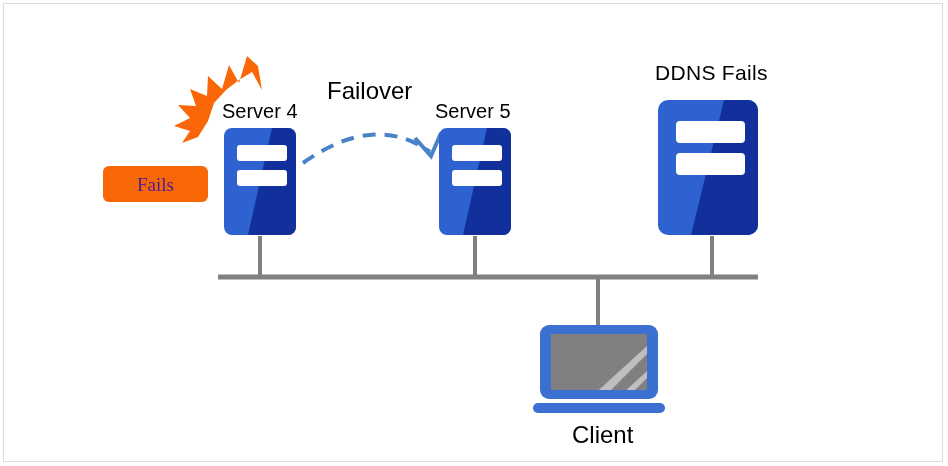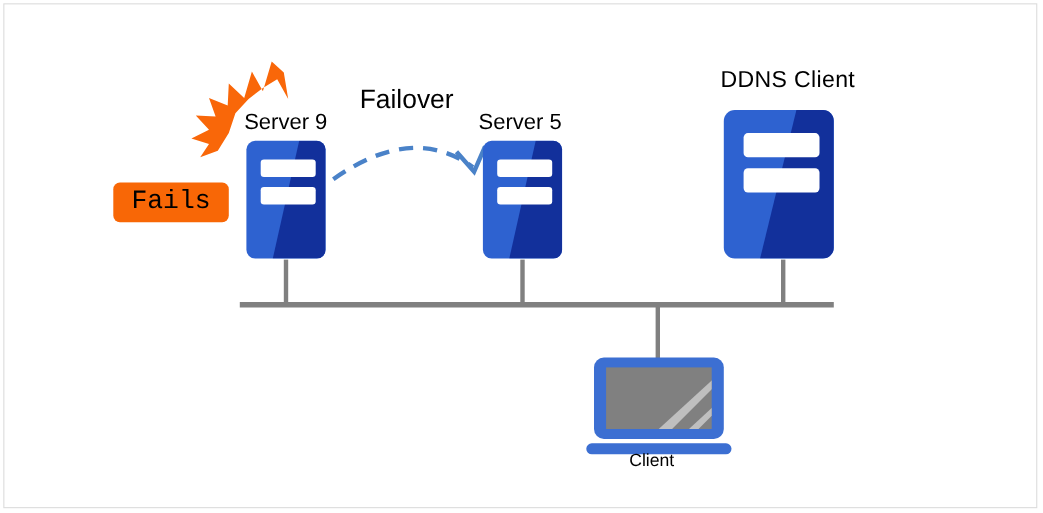--- a/index.html
+++ b/index.html
@@ -53,39 +53,39 @@
     font-size: 21px;
     letter-spacing: 0.3px;
   }
   #label-failover {
     left: 327px;
     top: 79px;
     font-size: 24px;
   }
   #label-client {
     left: 572px;
-    top: 412px;
-    font-size: 16px;
+    top: 423px;
+    font-size: 24px;
   }
   #fails-badge {
     position: absolute;
     left: 103px;
     top: 166px;
     width: 105px;
     height: 36px;
     background: #f86706;
     border-radius: 6px;
     display: flex;
     align-items: center;
     justify-content: center;
   }
   #fails-badge-label {
-    color: #000000;
-    font-size: 24px;
-    font-family: Liberation Mono, monospace;
+    color: #4c1d95;
+    font-size: 19px;
+    font-family: Liberation Serif, serif;
     line-height: 1;
   }
 </style>
 </head>
 <body>
 
 <div id="diagram-frame"></div>
 
 <svg id="diagram-canvas" viewBox="0 0 948 466">
   <defs>
@@ -172,21 +172,21 @@
     <rect x="540" y="325" width="118" height="74" rx="9" ry="9" fill="#3C6FD2"></rect>
     <rect x="551" y="334" width="96" height="56" fill="#808080"></rect>
     <g clip-path="url(#clip-screen)">
       <polygon points="648,345 656,345 602,399 589,399" fill="#bfbfbf"></polygon>
       <polygon points="662,357 668,357 618,407 608,407" fill="#bfbfbf"></polygon>
     </g>
     <rect x="533" y="403" width="132" height="10" rx="5" ry="5" fill="#3C6FD2"></rect>
   </g>
 </svg>
 
-<div class="node-label" id="label-server-1">Server 9</div>
+<div class="node-label" id="label-server-1">Server 4</div>
 <div class="node-label" id="label-server-2">Server 5</div>
-<div class="node-label" id="label-ddns-server">DDNS Client</div>
+<div class="node-label" id="label-ddns-server">DDNS Fails</div>
 <div class="node-label" id="label-client">Client</div>
 <div class="node-label" id="label-failover">Failover</div>
 
 <div id="fails-badge">
   <span id="fails-badge-label">Fails</span>
 </div>
 
 </body></html>

